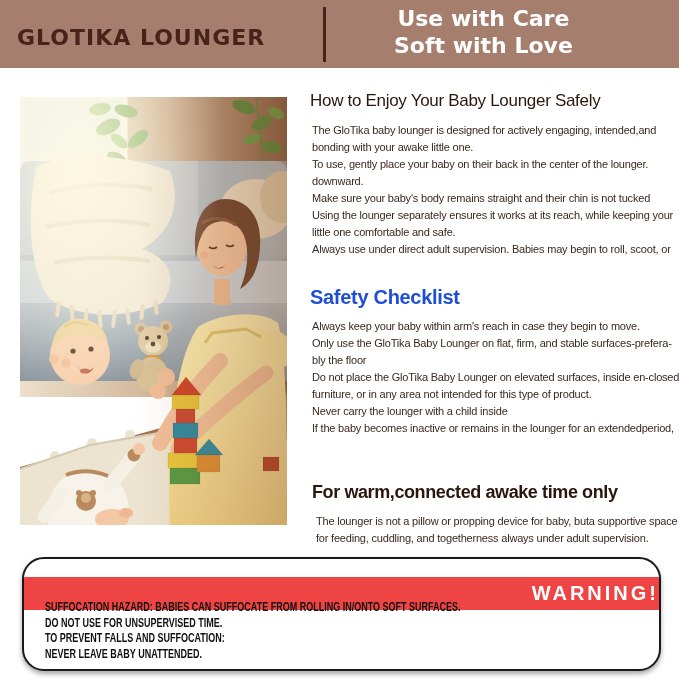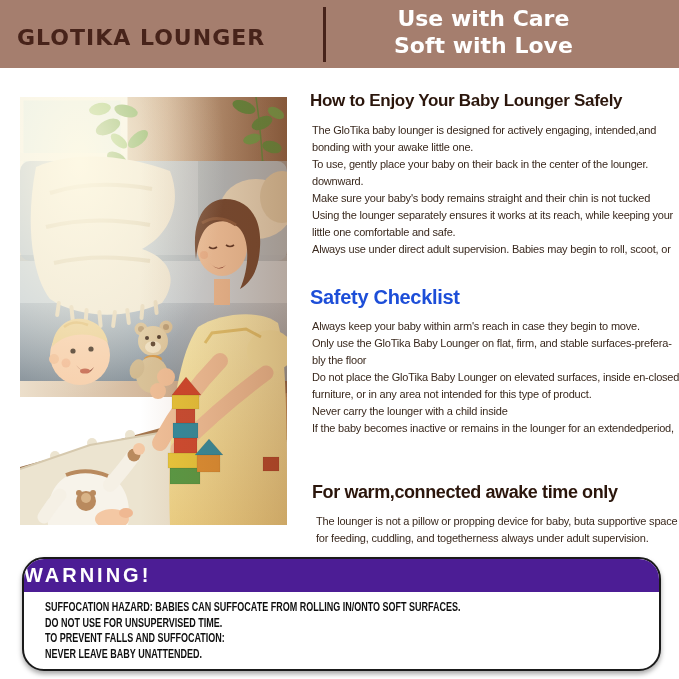--- a/index.html
+++ b/index.html
@@ -12,38 +12,38 @@
          font-weight:bold;font-size:22px;letter-spacing:1px;color:#47231a;white-space:nowrap;}
   .band-divider{position:absolute;left:323px;top:7px;width:3px;height:55px;background:#47231a;}
   .tagline{position:absolute;left:394px;top:5px;font-family:"DejaVu Sans","Liberation Sans",sans-serif;
            font-weight:bold;font-size:22px;line-height:27px;color:#ffffff;white-space:nowrap;text-align:center;}
 
   
   .photo{position:absolute;left:20px;top:97px;width:267px;height:428px;overflow:hidden;}
   .photo svg{display:block;}
 
   
-  .h1{position:absolute;left:310px;top:91px;font-weight:bold;font-size:17px;
+  .h1{position:absolute;left:310px;top:91px;font-weight:normal;font-size:17px;
       letter-spacing:-0.3px;color:#2b160c;white-space:nowrap;}
   .h2{position:absolute;left:310px;top:286px;font-weight:bold;font-size:20px;
       letter-spacing:-0.3px;color:#1d4ed8;white-space:nowrap;}
   .h3{position:absolute;left:312px;top:482px;font-weight:bold;font-size:18px;
       letter-spacing:-0.4px;color:#2b160c;white-space:nowrap;}
   .body-block{position:absolute;color:#3a291e;font-size:11px;letter-spacing:-0.2px;}
   .body-block .line{height:17px;line-height:17px;white-space:nowrap;}
   .bb1{left:312px;top:122px;}
   .bb2{left:312px;top:318px;}
   .bb3{left:316px;top:513px;}
 
   
   .warning{position:absolute;left:22px;top:557px;width:635px;height:110px;
            border:2px solid #1a1a1a;border-radius:22px;background:#fff;overflow:hidden;
            box-shadow:0 3px 5px rgba(0,0,0,0.35);}
-  .warning-header{position:absolute;left:0;top:0;width:100%;height:33px;background:#4c1d95;
-                  display:flex;align-items:center;justify-content:flex-start;}
+  .warning-header{position:absolute;left:0;top:18px;width:100%;height:33px;background:#ef4444;
+                  display:flex;align-items:center;justify-content:flex-end;}
   .warning-title{color:#ffffff;font-weight:bold;font-size:20px;letter-spacing:3px;white-space:nowrap;}
   .warning-list{position:absolute;left:21px;top:41px;}
   .warning-list .wline{font-size:12.5px;line-height:15.7px;color:#0f0f0f;font-weight:bold;
                        white-space:nowrap;transform:scaleX(0.72);transform-origin:left top;}
 </style>
 </head>
 <body>
 
 <div class="page">
 

